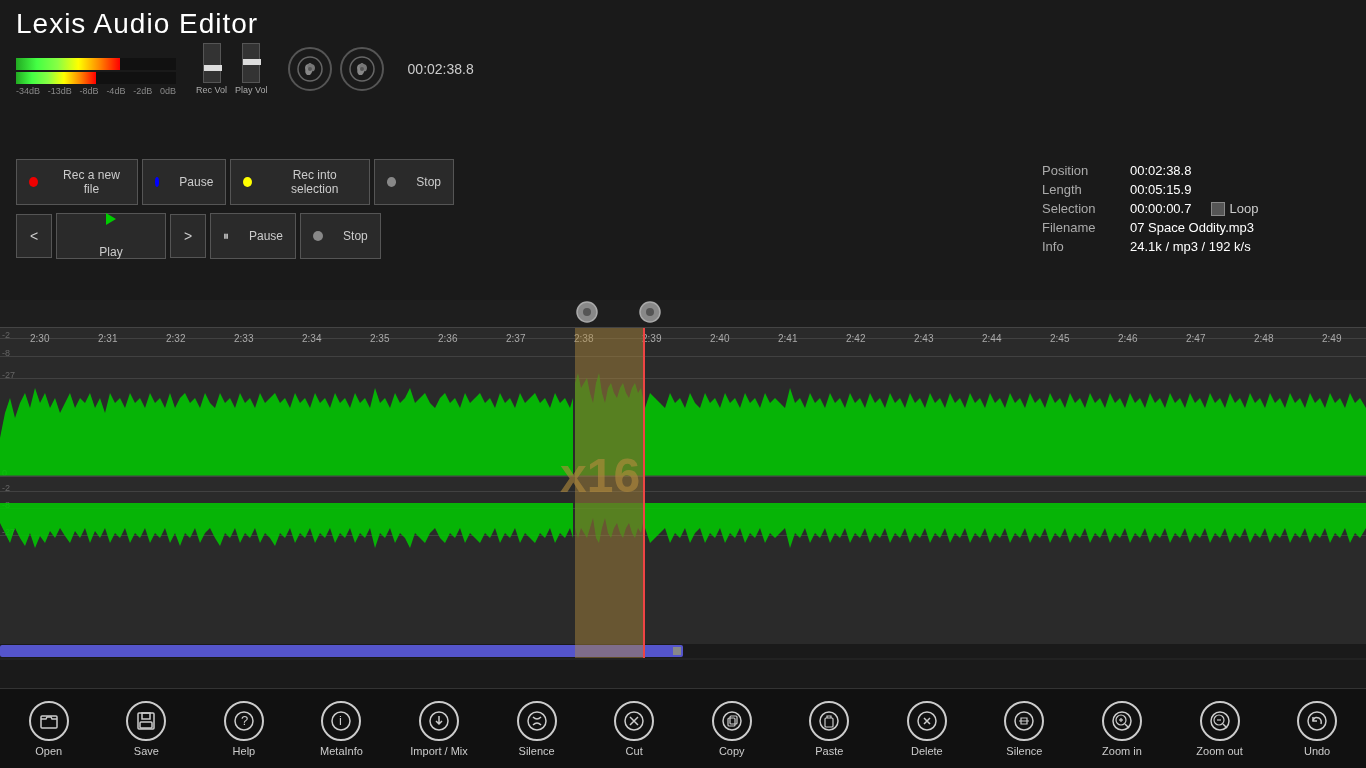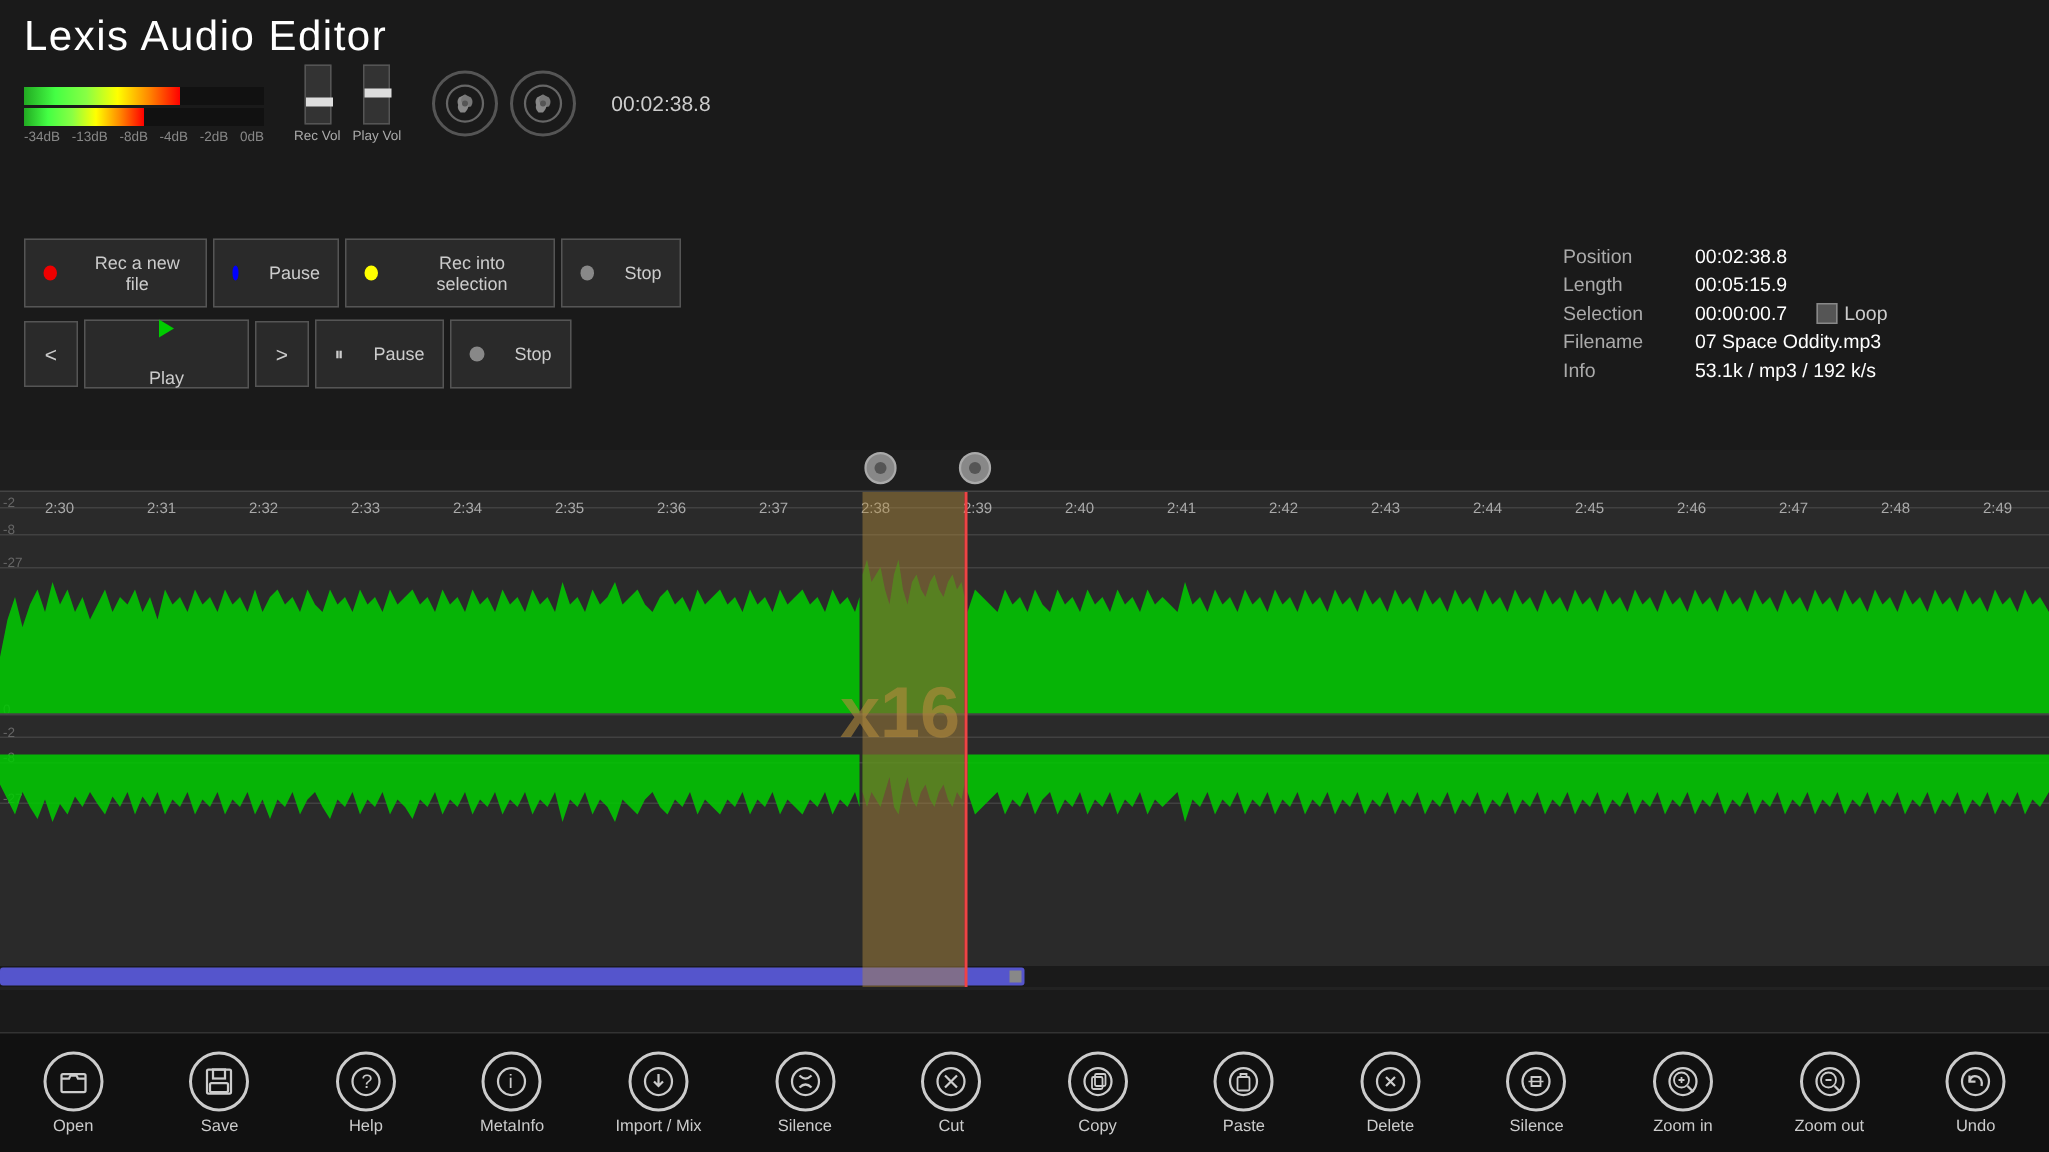--- a/index.html
+++ b/index.html
@@ -490,21 +490,21 @@
       <div class="loop-box"></div>
       <span>Loop</span>
     </div>
   </div>
   <div class="info-row">
     <span class="info-label">Filename</span>
     <span class="info-value">07 Space Oddity.mp3</span>
   </div>
   <div class="info-row">
     <span class="info-label">Info</span>
-    <span class="info-value">53.1k / mp3 / 192 k/s</span>
+    <span class="info-value">24.1k / mp3 / 192 k/s</span>
   </div>
 </div>
 
 <div id="waveform-container">
 
   <div id="timeline">
 
     <div style="position:absolute;left:575px;top:0;z-index:10;">
       <svg width="24" height="24" viewBox="0 0 24 24">
         <circle cx="12" cy="12" r="10" fill="#888" stroke="#aaa" stroke-width="1.5"></circle>

